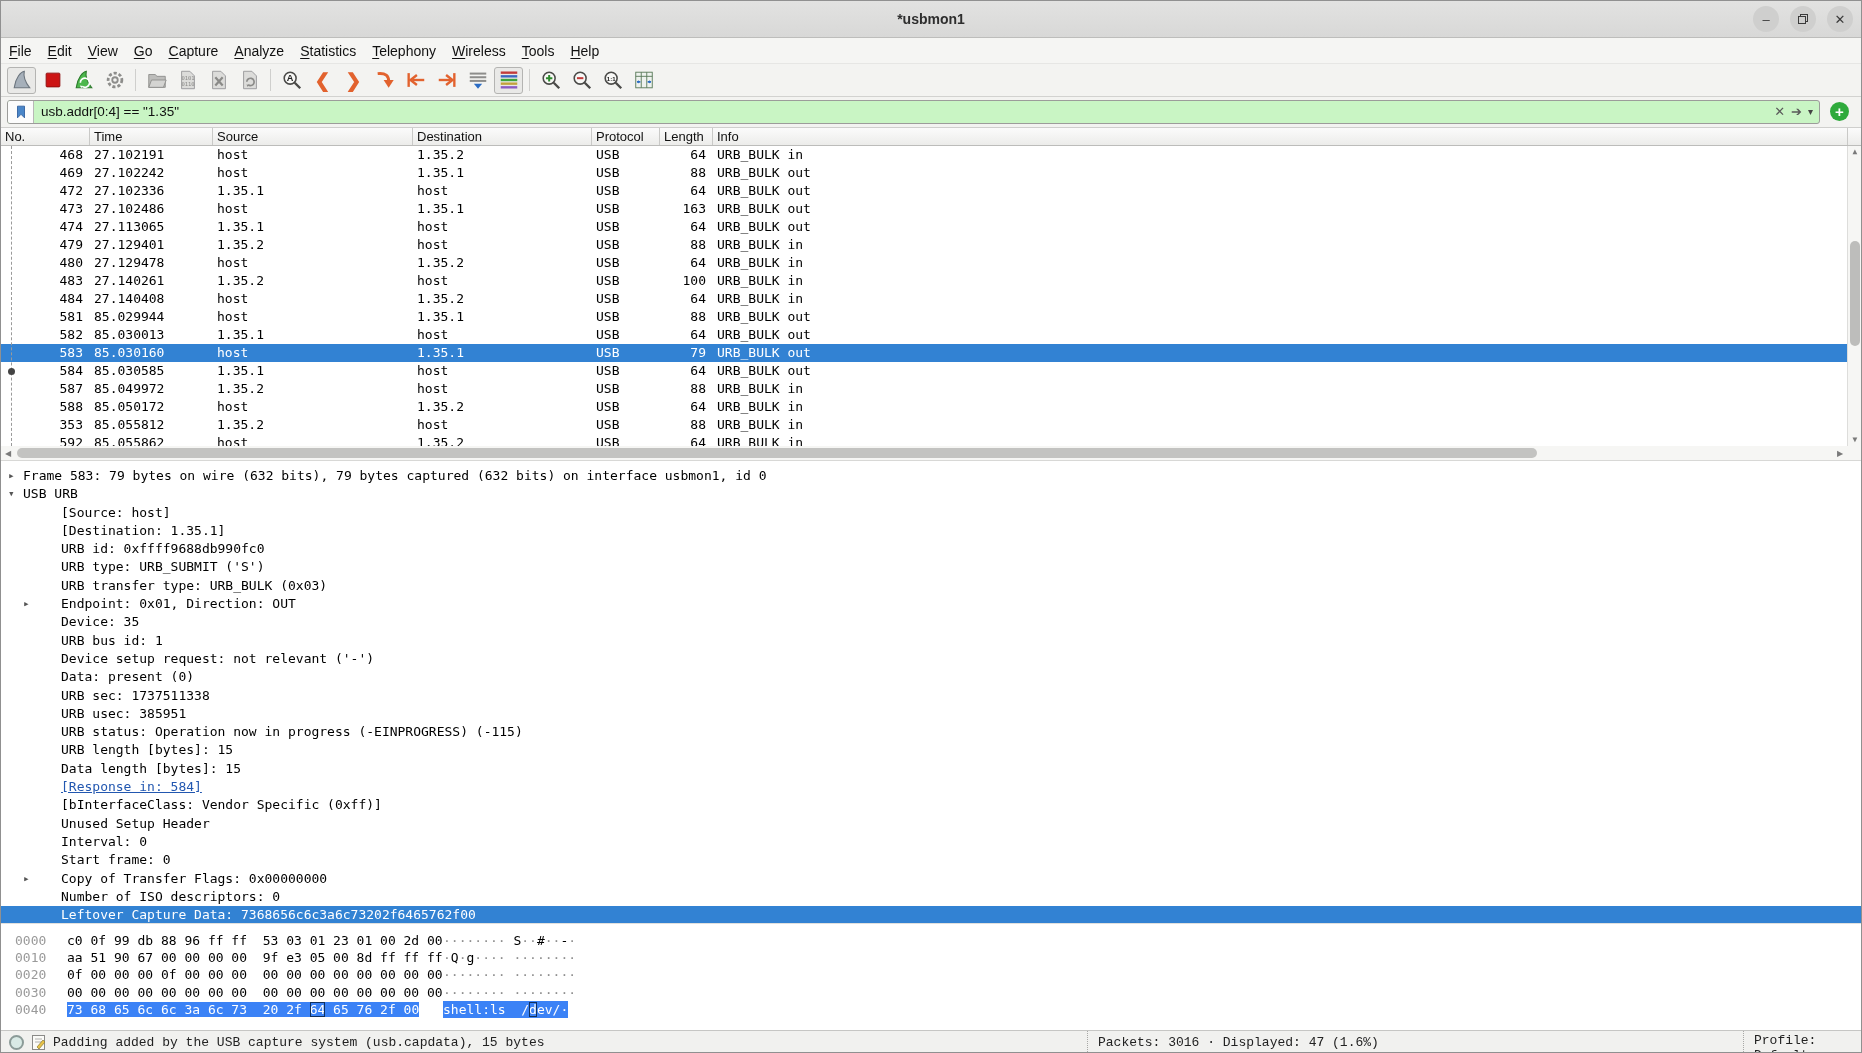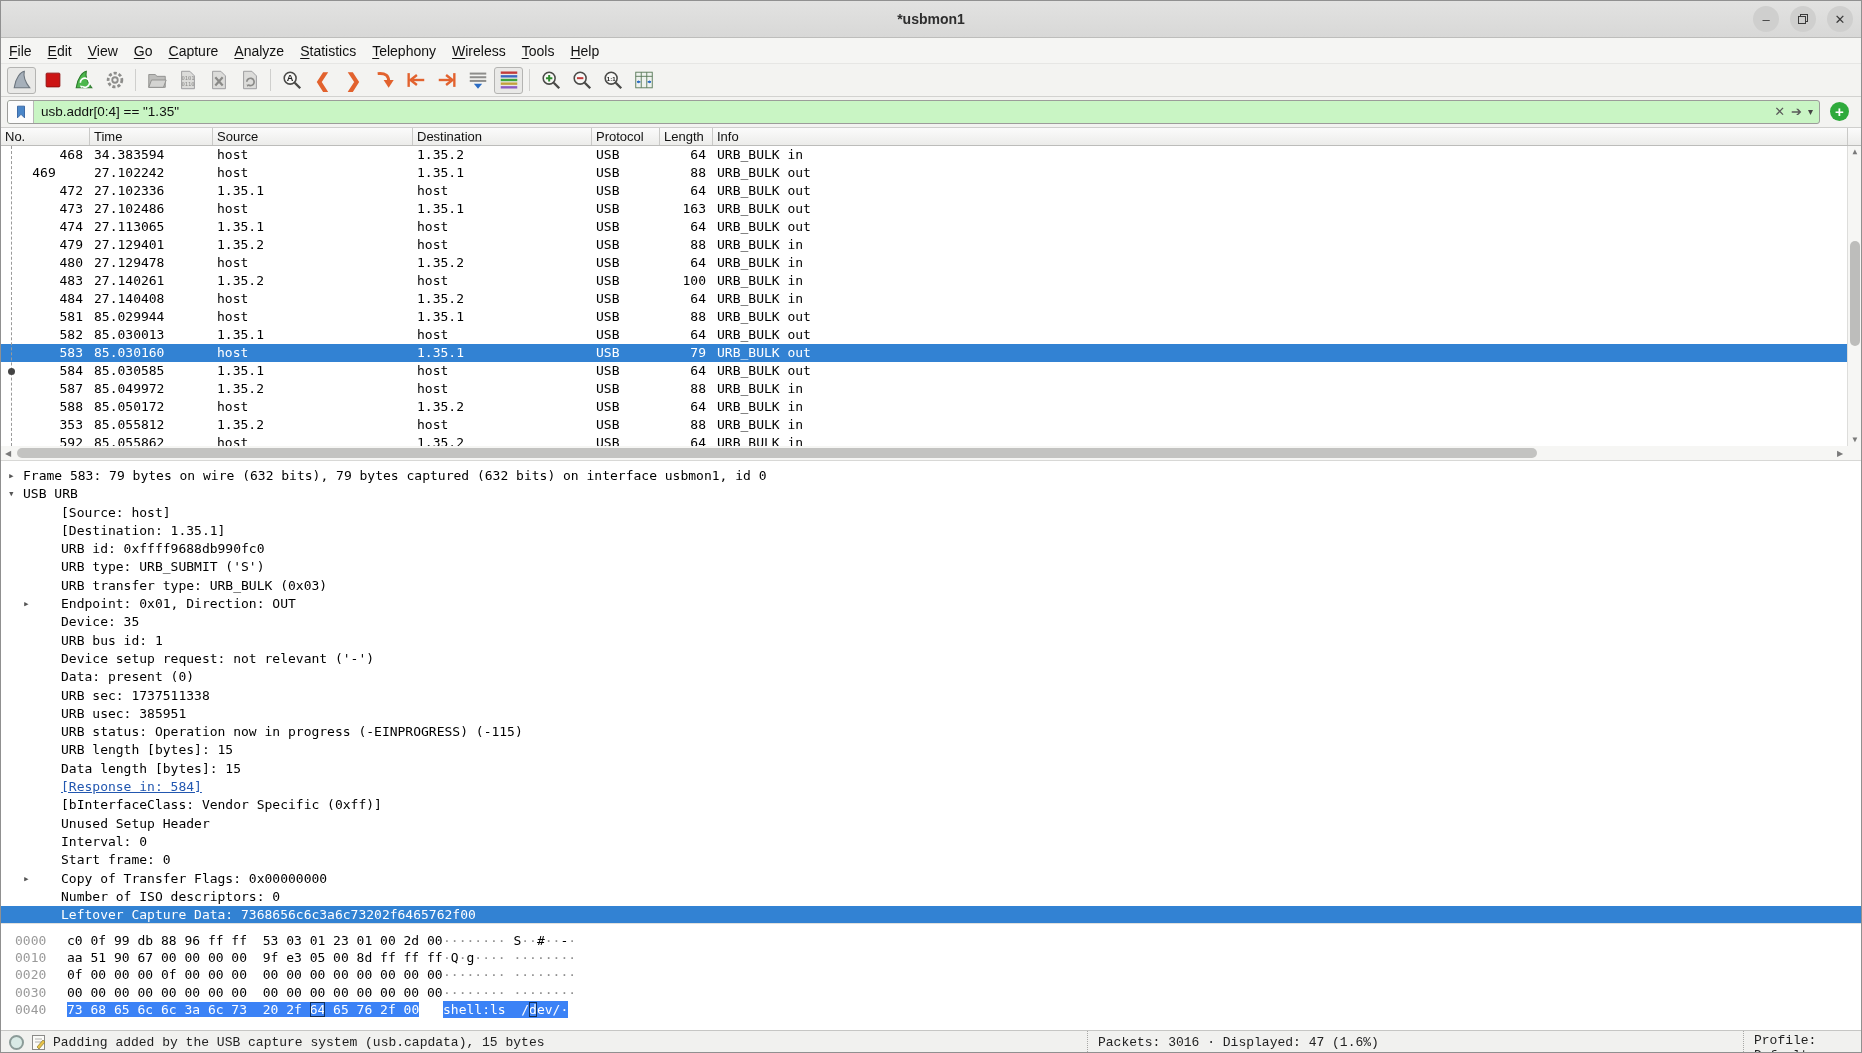--- a/index.html
+++ b/index.html
@@ -325,29 +325,29 @@
       <div class="ph-cell" style="width: 200px;">Source</div>
       <div class="ph-cell" style="width: 179px;">Destination</div>
       <div class="ph-cell" style="width: 68px;">Protocol</div>
       <div class="ph-cell" style="width: 53px;">Length</div>
       <div class="ph-cell" style="width: 1135px;">Info</div>
     </div>
   <div class="plist-rows" id="plist-rows">
     <div class="gutter-line"></div>
     <div class="prow">
         <div class="pcell r" style="width: 89px;">468</div>
-        <div class="pcell" style="width: 123px;">34.383594</div>
+        <div class="pcell" style="width: 123px;">27.102191</div>
         <div class="pcell" style="width: 200px;">host</div>
         <div class="pcell" style="width: 179px;">1.35.2</div>
         <div class="pcell" style="width: 68px;">USB</div>
         <div class="pcell r" style="width: 53px;">64</div>
         <div class="pcell" style="width: 1135px;">URB_BULK in</div>
       </div>
       <div class="prow">
-        <div class="pcell r" style="width: 89px; text-align: center;">469</div>
+        <div class="pcell r" style="width: 89px;">469</div>
         <div class="pcell" style="width: 123px;">27.102242</div>
         <div class="pcell" style="width: 200px;">host</div>
         <div class="pcell" style="width: 179px;">1.35.1</div>
         <div class="pcell" style="width: 68px;">USB</div>
         <div class="pcell r" style="width: 53px;">88</div>
         <div class="pcell" style="width: 1135px;">URB_BULK out</div>
       </div>
       <div class="prow">
         <div class="pcell r" style="width: 89px;">472</div>
         <div class="pcell" style="width: 123px;">27.102336</div>

